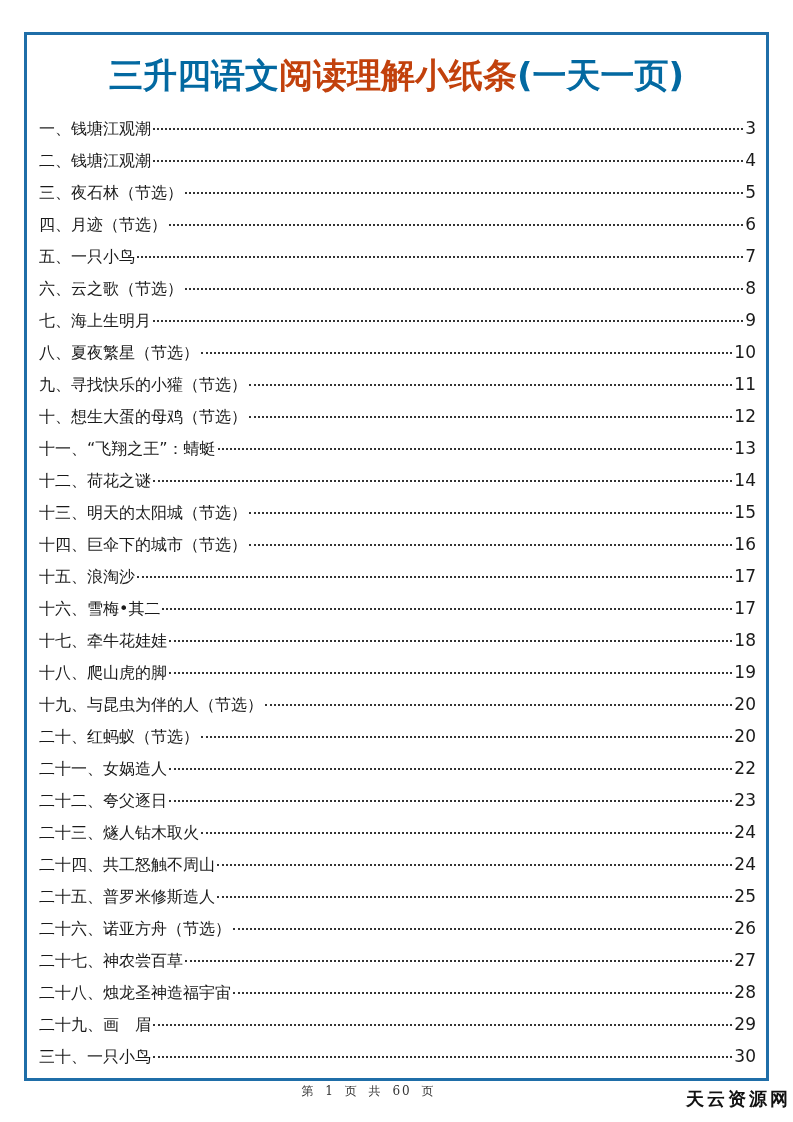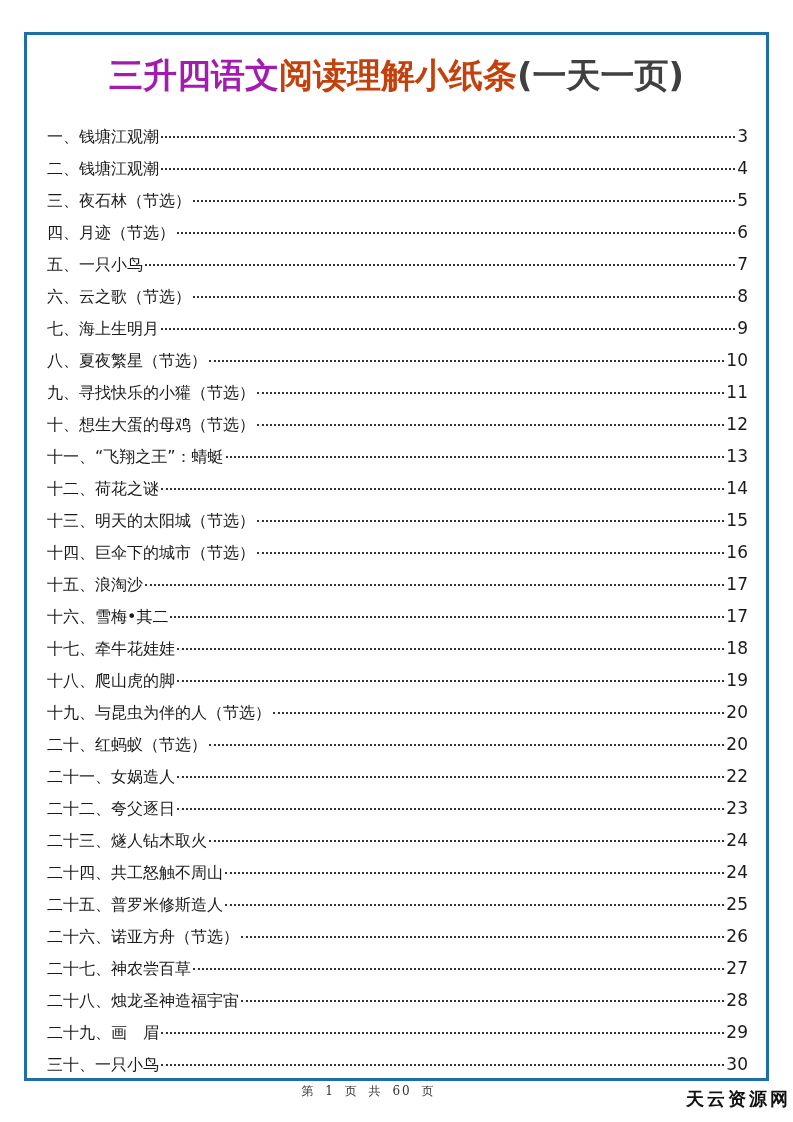--- a/index.html
+++ b/index.html
@@ -29,29 +29,29 @@
       left: 0;
       right: 0;
       top: 18px;
       text-align: center;
       font-size: 34px;
       font-weight: bold;
       letter-spacing: 0px;
       line-height: 44px;
       white-space: nowrap;
     }
-    .title .t1 { color: #a21caf; }
+    .title .t1 { color: #0369a1; }
     .title .t2 { color: #c2410c; }
-    .title .t3 { color: #404040; }
+    .title .t3 { color: #0369a1; }
     .toc {
       position: absolute;
       left: 12px;
       right: 10px;
       top: 77px;
-      margin: 8px;
+      margin: 0;
       padding: 0;
       list-style: none;
     }
     .toc-row {
       display: flex;
       align-items: baseline;
       height: 32px;
       line-height: 32px;
       font-size: 16px;
     }

